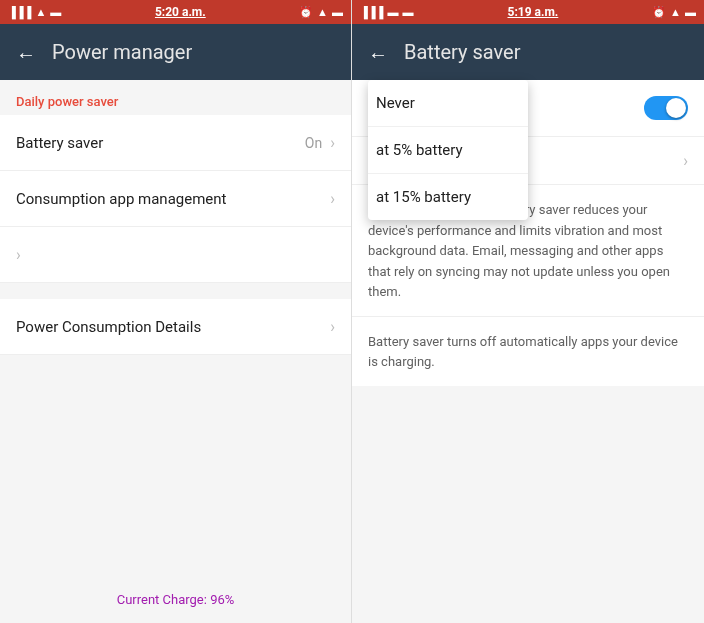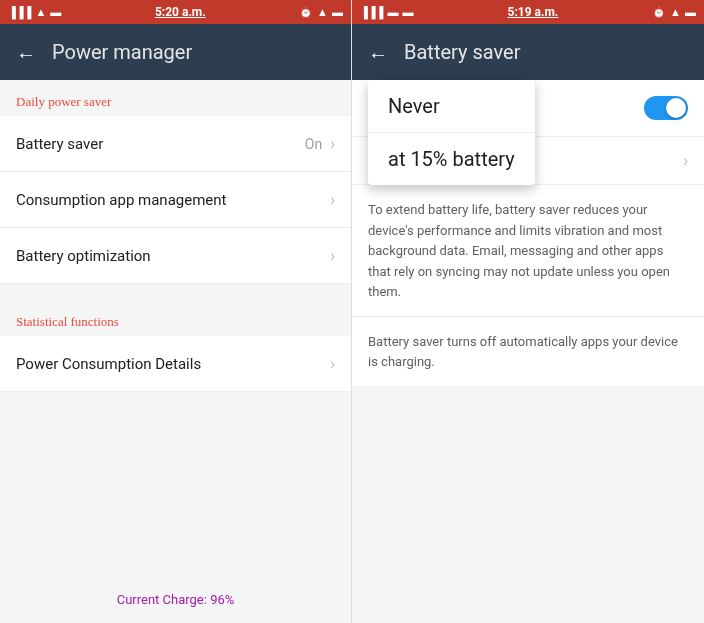--- a/index.html
+++ b/index.html
@@ -73,21 +73,20 @@
       font-size: 20px;
       font-weight: 400;
     }
 
     
     .section-label {
       color: #e74c3c;
       font-size: 13px;
       padding: 14px 16px 6px 16px;
       font-weight: 500;
-      font-family: Liberation Serif, serif;
     }
 
     
     .list-item {
       display: flex;
       align-items: center;
       justify-content: space-between;
       padding: 0 16px;
       height: 56px;
       background: white;
@@ -243,22 +242,22 @@
       position: absolute;
       top: 80px;
       left: 16px;
       background: white;
       border-radius: 4px;
       box-shadow: 0 4px 12px rgba(0,0,0,0.25);
       z-index: 100;
       min-width: 160px;
     }
     .dropdown-item {
-      padding: 14px 20px;
-      font-size: 20px;
+      padding: 14px 8px;
+      font-size: 15px;
       color: #212121;
       cursor: pointer;
       border-bottom: 1px solid #f0f0f0;
     }
     .dropdown-item:last-child {
       border-bottom: none;
     }
   </style>
 </head>
 <body>
@@ -296,29 +295,27 @@
 
   <div class="list-item">
     <span class="list-item-text">Consumption app management</span>
     <div class="list-item-right">
       <span class="chevron">›</span>
     </div>
   </div>
 
 
   <div class="list-item">
-    <span class="list-item-text">Battery optimization</span>
     <div class="list-item-right">
       <span class="chevron">›</span>
     </div>
   </div>
 
   <div class="section-gap"></div>
 
-  <div class="section-label">Statistical functions</div>
 
   <div class="list-item">
     <span class="list-item-text">Power Consumption Details</span>
     <div class="list-item-right">
       <span class="chevron">›</span>
     </div>
   </div>
 
   <div class="bottom-charge">Current Charge: 96%</div>
 </div>
@@ -365,16 +362,19 @@
     <div class="note-row">
       <span class="note-text">Battery saver turns off automatically apps your device is charging.</span>
     </div>
   </div>
 
   <div class="dropdown-overlay">
     <div class="dropdown-item">
       <span>Never</span>
     </div>
     <div class="dropdown-item">
+      <span>at 5% battery</span>
+    </div>
+    <div class="dropdown-item">
       <span>at 15% battery</span>
     </div>
   </div>
 </div>
 
 </body></html>

